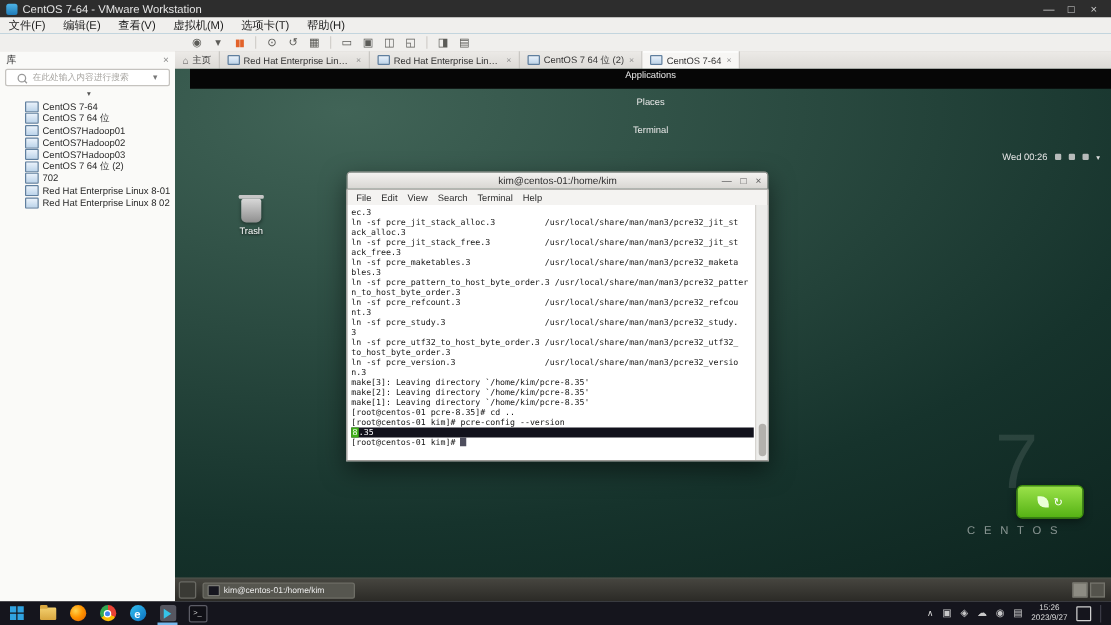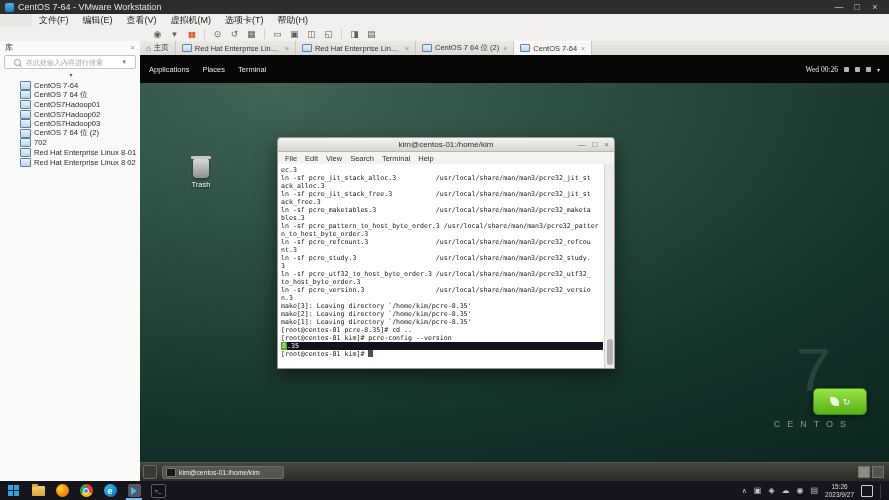--- a/index.html
+++ b/index.html
@@ -6,21 +6,21 @@
   #screen{position:relative;width:889px;height:500px;overflow:hidden;
     font-family:"Liberation Sans",sans-serif;background:#e9e8e6;
     -webkit-user-select:none;user-select:none;}
   
   .titlebar{position:absolute;left:0;top:0;right:0;height:14px;background:#2d2d2d;
     color:#e6e6e6;display:flex;align-items:center;gap:4px;padding:0 5px;font-size:9px;}
   .vmw-logo{width:9px;height:9px;border-radius:2px;background:linear-gradient(#4db3e6,#1f7bb8);flex:none;}
   .win-controls{margin-left:auto;display:flex;}
   .win-controls span{width:18px;text-align:center;color:#cfcfcf;font-size:9px;cursor:default;}
   .menubar{position:absolute;left:0;top:14px;right:0;height:13px;background:#f0efed;
-    border-bottom:6px solid #0369a1;display:flex;align-items:center;font-size:9px;color:#1b1b1b;margin-left:32px;}
+    border-bottom:6px solid #0369a1;display:flex;align-items:center;font-size:9px;color:#1b1b1b;}
   .menu-item{padding:0 7px;}
   .toolbar{position:absolute;left:0;top:27px;right:0;height:14px;background:#f0efed;
     border-bottom:1px solid #cfcdc9;display:flex;align-items:center;gap:6px;padding-left:152px;
     font-size:9px;color:#5c5c58;}
   .tb-ico{min-width:11px;text-align:center;line-height:13px;}
   .tb-ico.pause{color:#e2622a;font-size:8px;letter-spacing:-1px;}
   .tb-sep{width:1px;height:10px;background:#d2d0cc;margin:0 1px;}
   
   .library{position:absolute;left:0;top:41px;width:140px;bottom:19px;background:#fafaf8;
     border-right:1px solid #c9c7c3;overflow:hidden;}
@@ -49,23 +49,23 @@
   .tab{display:flex;align-items:center;gap:3px;padding:0 6px;font-size:7.5px;color:#333;
     border-right:1px solid #c9c7c3;white-space:nowrap;}
   .tab .tab-label{max-width:86px;overflow:hidden;text-overflow:ellipsis;}
   .tab .tclose{color:#8a8a8a;font-size:7px;margin-left:1px;}
   .tab.active{background:#f7f6f4;box-shadow:inset 0 1px 0 #fff;}
   .tab .home-ico{font-size:8px;color:#555;}
   .tab .mini-pc{width:8px;height:6px;}
   
   .vm-screen{position:absolute;left:140px;top:55px;right:0;bottom:19px;overflow:hidden;
     background:radial-gradient(140% 120% at 18% 8%, #416457 0%, #2a4a40 35%, #16332c 65%, #0b211c 100%);}
-  .gnome-bar{position:absolute;left:0;top:0;right:0;height:28px;background:#060606;
-    color:#e8e8e8;display:flex;align-items:center;gap:13px;padding:0 9px;font-size:7.5px;}
-  .gb-right{margin-left:auto;display:flex;align-items:center;gap:6px;font-family:Liberation Serif, serif;}
+  .gnome-bar{position:absolute;left:12px;top:0;right:0;height:16px;background:#060606;
+    color:#e8e8e8;display:flex;align-items:center;gap:13px;padding:0 9px;font-size:7.5px;flex-direction:column;}
+  .gb-right{margin-left:auto;display:flex;align-items:center;gap:6px;}
   .chip{width:5px;height:5px;background:#d2d2d2;border-radius:1px;opacity:.85;}
   .gb-caret{font-size:6px;color:#ddd;}
   .dsk{position:absolute;width:56px;text-align:center;color:#fff;font-size:7.5px;
     text-shadow:0 1px 2px rgba(0,0,0,.85);}
   .folder-ico{width:30px;height:21px;margin:0 auto 2px auto;border-radius:2px;
     background:linear-gradient(#dcb066,#b98a3e);position:relative;box-shadow:0 1px 3px rgba(0,0,0,.4);}
   .folder-ico::before{content:"";position:absolute;top:-3px;left:0;width:12px;height:4px;
     background:#c99a4e;border-radius:2px 2px 0 0;}
   .trash-ico{width:16px;height:19px;margin:0 auto 2px auto;border-radius:2px 2px 4px 4px;
     background:linear-gradient(#d8d8d8,#8f8f8f);position:relative;box-shadow:0 1px 3px rgba(0,0,0,.4);}

